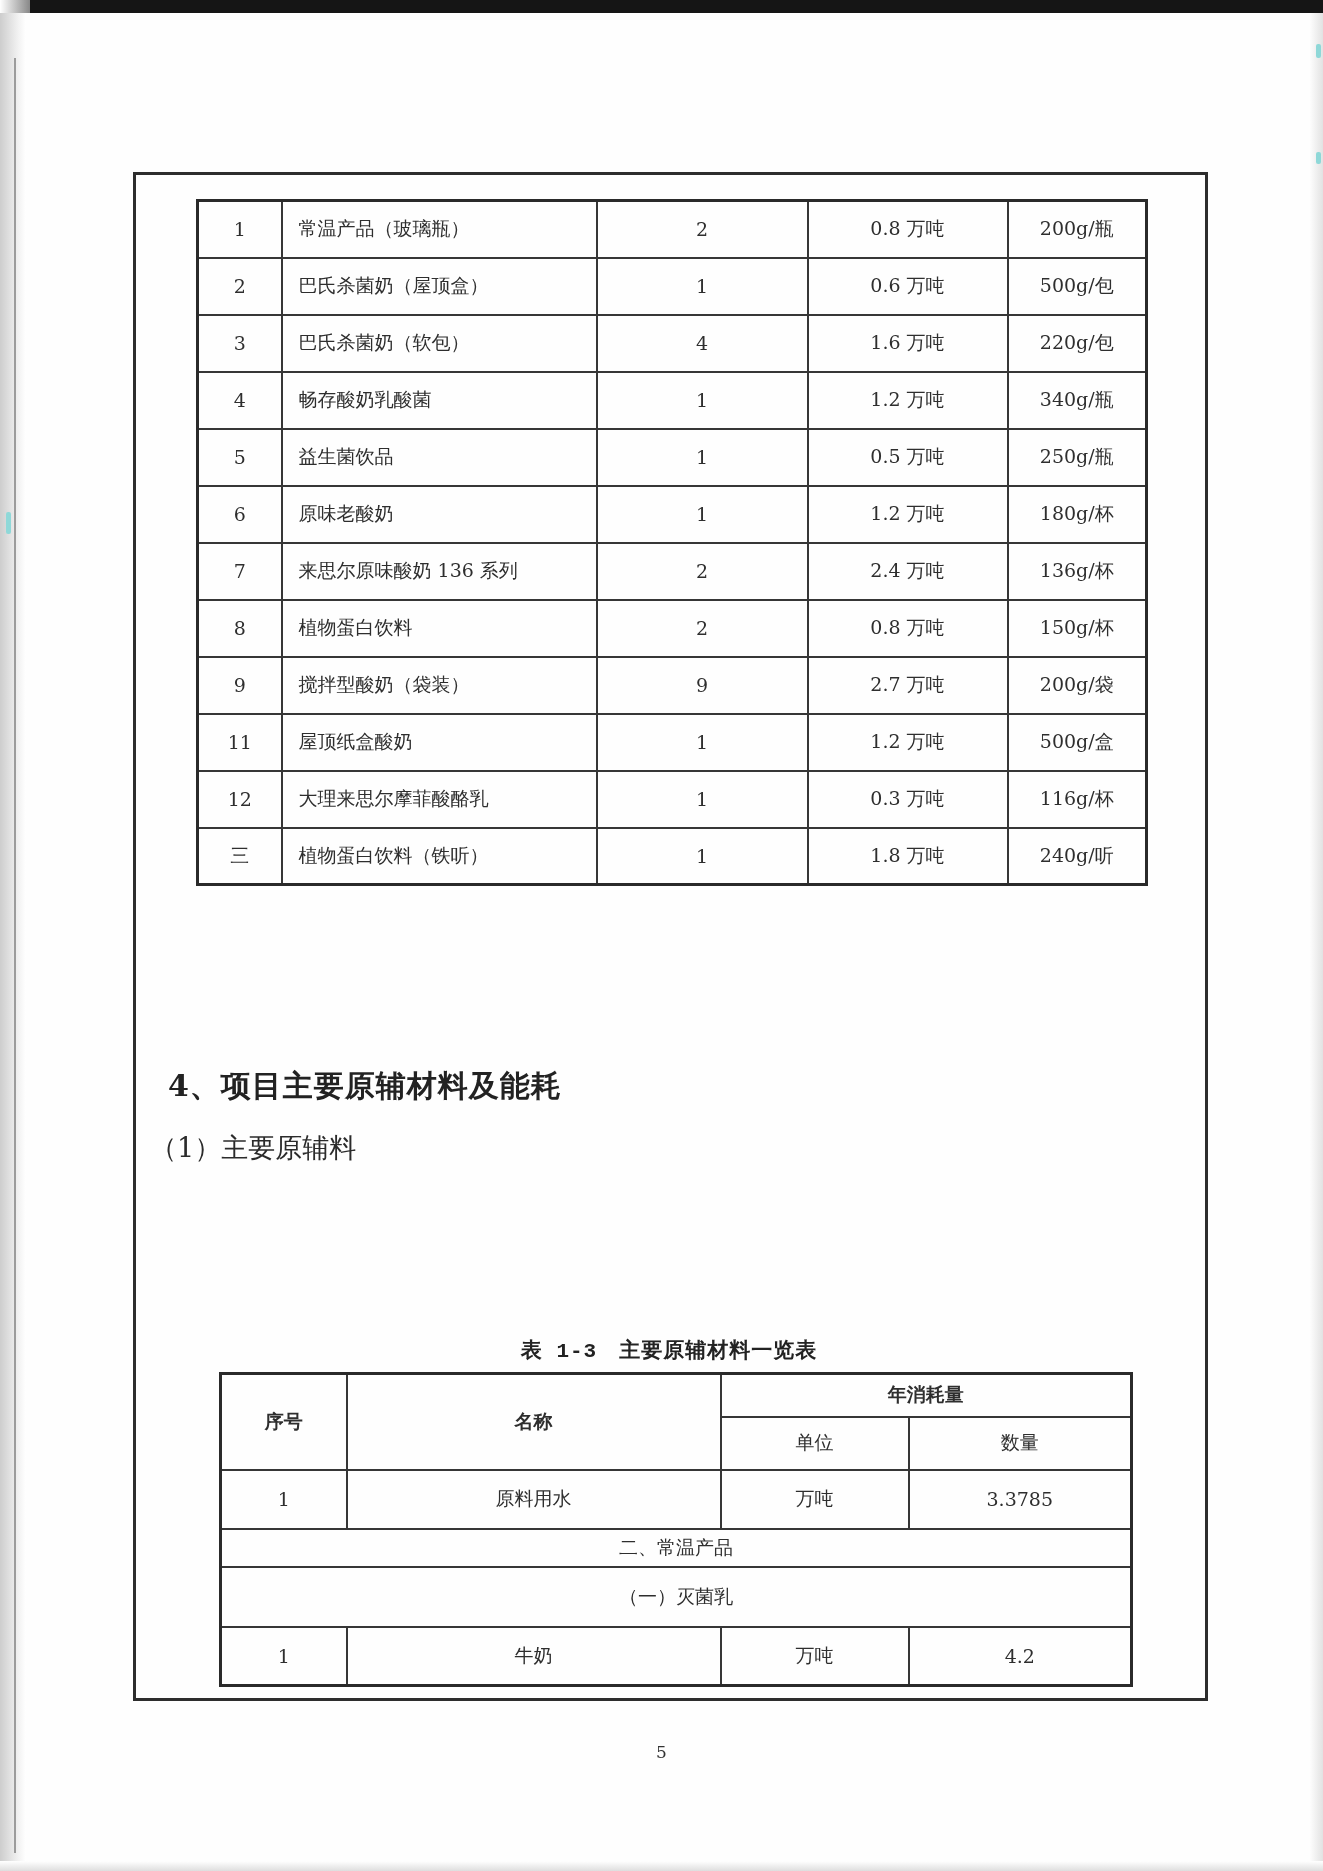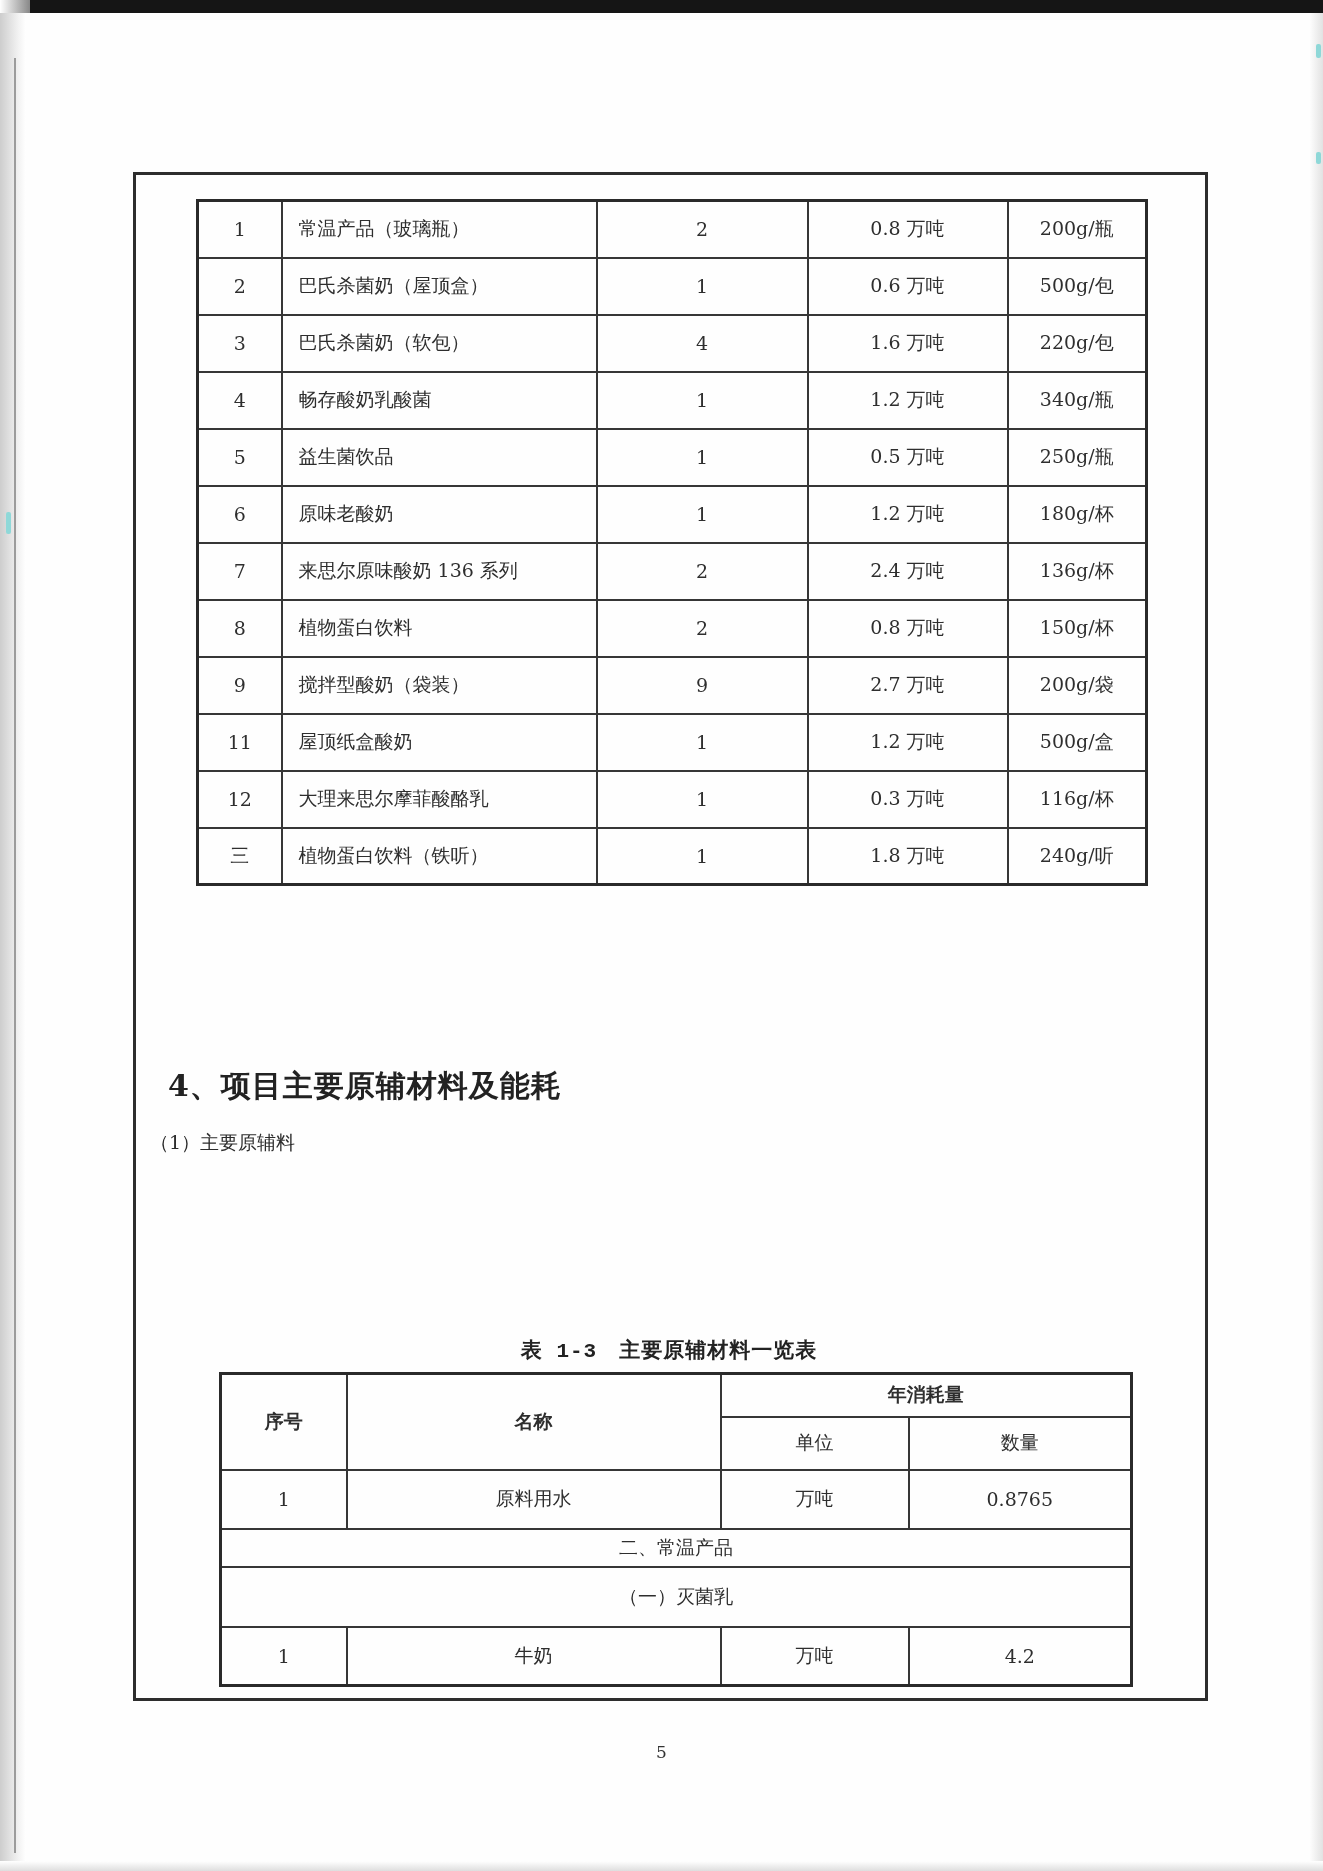--- a/index.html
+++ b/index.html
@@ -52,21 +52,21 @@
   #materials-table .r-annual { height:43px; }
   #materials-table .r-unit  { height:53px; }
 
   
   .sec-heading {
     position:absolute; left:168px; top:1066px;
     font-size:30px; font-weight:bold; letter-spacing:1px; color:#222;
   }
   .sec-subheading {
     position:absolute; left:150px; top:1130px;
-    font-size:19px; color:#2b2b2b;
+    font-size:27px; color:#2b2b2b;
   }
   .sec-paragraph {
     position:absolute; left:148px; top:1168px; width:1042px;
     font-size:21px; line-height:57px; text-align:justify;
     text-indent:2em; color:#2b2b2b;
   }
   .tbl-title {
     position:absolute; left:148px; top:1336px; width:1042px;
     font-size:21px; font-weight:bold; text-align:center; color:#222;
     letter-spacing:1px;
@@ -211,21 +211,21 @@
       <tr class="r-unit">
         <td>单位</td>
         <td>数量</td>
       </tr>
     </tbody>
     <tbody id="materials-table-body">
         <tr style="height: 59px;">
           <td>1</td>
           <td>原料用水</td>
           <td>万吨</td>
-          <td>0.8765</td>
+          <td>3.3785</td>
         </tr>
         <tr style="height: 38px; border-radius: 15px;">
           <td colspan="4">二、常温产品</td>
         </tr>
         <tr style="height: 60px;">
           <td colspan="4">（一）灭菌乳</td>
         </tr>
         <tr style="height: 59px;">
           <td>1</td>
           <td>牛奶</td>

